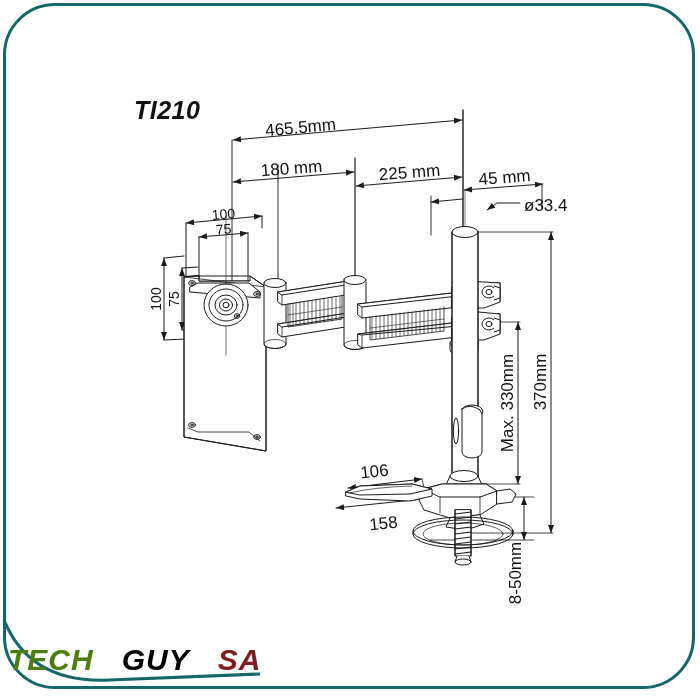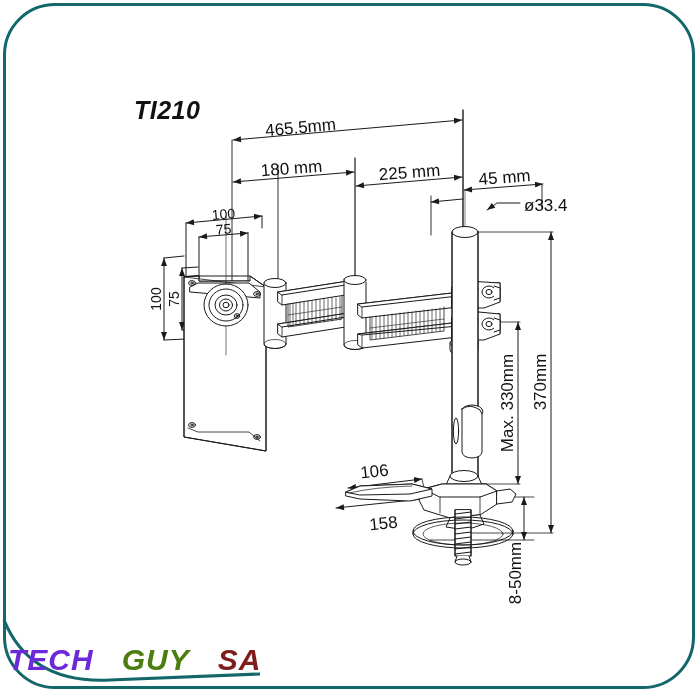--- a/index.html
+++ b/index.html
@@ -7,22 +7,22 @@
        font-family:"Liberation Sans", sans-serif;}
   #stage{position:relative;width:700px;height:700px;background:#fff;}
   #frame{position:absolute;left:3px;top:3px;width:692px;height:686px;
          border:3px solid #13676b;border-radius:52px;box-sizing:border-box;}
   #drawing{position:absolute;left:0;top:0;width:700px;height:700px;}
   #title{position:absolute;left:134px;top:96px;font-size:25px;font-weight:bold;
          font-style:italic;color:#111;letter-spacing:.5px;text-align:right;}
   .logo{position:absolute;left:8px;top:643px;font-size:30px;font-weight:bold;
         font-style:italic;letter-spacing:1px;white-space:nowrap;}
   .logo span{display:inline-block;}
-  .lg-red{color:#6d28d9;}
-  .lg-green{color:#4d7c0f;}
+  .lg-red{color:#4d7c0f;}
+  .lg-green{color:#000000;}
   .lg-blue{color:#7f1d1d;}
 </style>
 </head>
 <body>
 
 <div id="stage">
 
   <div id="frame"></div>
 
   <div id="title">TI210</div>

